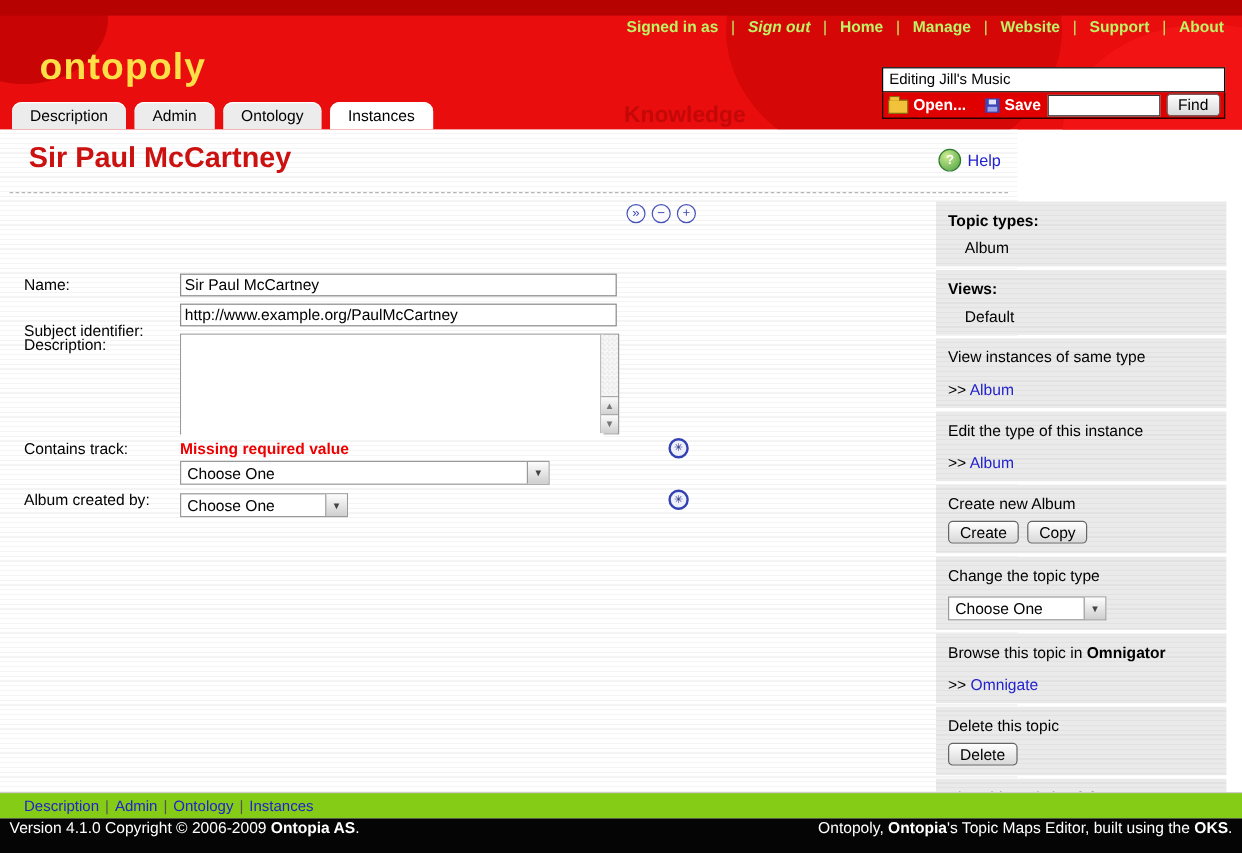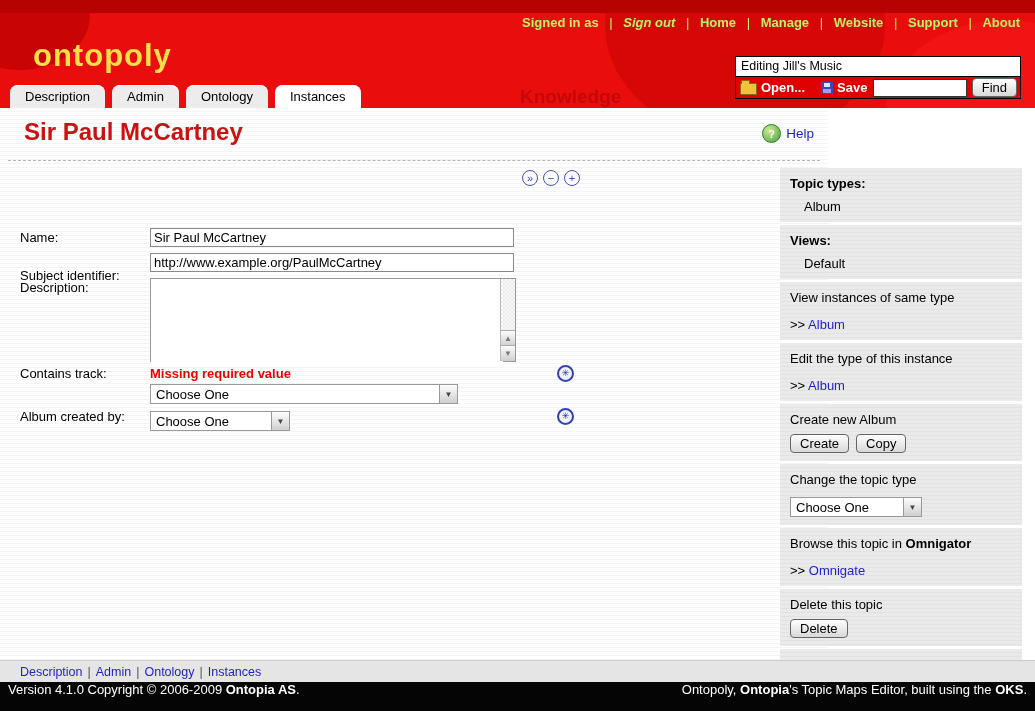--- a/index.html
+++ b/index.html
@@ -38,21 +38,21 @@
   .find-btn{margin-left:5px;}
 
   
   .tabs{position:absolute;left:10px;bottom:0;display:flex;gap:7px;}
   .tab{background:#ececec;border-radius:8px 8px 0 0;padding:4px 15px 4px;font-size:13px;color:#000;
        box-shadow:inset 0 1px 0 #fff;cursor:pointer;}
   .tab.active{background:#fff;}
 
   
   .content{position:absolute;top:108px;left:0;width:828px;height:552px;
-    background:repeating-linear-gradient(to bottom,#ffffff 0px,#ffffff 3px,#f4f4f4 3px,#f4f4f4 4px);}
+    background:repeating-linear-gradient(to bottom,#ffffff 0px,#ffffff 3px,#f4f4f4 3px,#f4f4f4 4px);padding-left:20px;}
   .page-title{position:absolute;left:24px;top:10px;font-size:24px;font-weight:bold;color:#cc1111;}
   .help{position:absolute;right:14px;top:16px;display:flex;align-items:center;cursor:pointer;}
   .help-icon{width:17px;height:17px;border-radius:50%;border:1px solid #2d7a2d;
     background:radial-gradient(circle at 35% 30%,#cdeb8e,#4aa043);color:#fff;font-weight:bold;font-size:11px;
     display:flex;align-items:center;justify-content:center;margin-right:5px;}
   .help-label{color:#2222cc;font-size:13.5px;}
   .dashed-divider{position:absolute;top:52px;left:8px;right:8px;border-top:1px dashed #b5b5b5;}
 
   .form-area{position:absolute;left:20px;top:60px;width:750px;height:320px;font-size:13px;color:#000;}
   .frow{position:absolute;left:0;}
@@ -93,21 +93,21 @@
     padding:8px 10px;margin-bottom:3px;}
   .sb-head{font-weight:bold;}
   .sb-val{padding-left:14px;margin-top:8px;}
   .sb-linkrow{margin-top:12px;}
   .sb-link{color:#2222cc;cursor:pointer;}
   .sb-btnrow{margin-top:7px;display:flex;gap:7px;}
   .sb-select{position:relative;margin-top:10px;height:18px;width:130px;border:1px solid #999;background:#fff;
     display:flex;align-items:center;cursor:pointer;}
 
   
-  .bottomlinks{position:absolute;top:660px;left:0;width:1035px;height:22px;background:#e5e5e5;
+  .bottomlinks{position:absolute;top:660px;left:0;width:1035px;height:22px;background:#84cc16;
     border-top:1px solid #ccc;font-size:12.5px;line-height:22px;padding-left:20px;box-sizing:border-box;}
   .bottomlinks a{color:#2222cc;text-decoration:none;cursor:pointer;}
   .bottomlinks .pipe{color:#555;margin:0 5px;}
   .blackbar{position:absolute;top:682px;left:0;width:1035px;height:34px;background:#050505;color:#fff;
     font-size:13px;display:flex;align-items:flex-start;justify-content:space-between;
     padding:0 8px;box-sizing:border-box;}
   .blackbar b{font-weight:bold;}
 </style>
 </head>
 <body>

